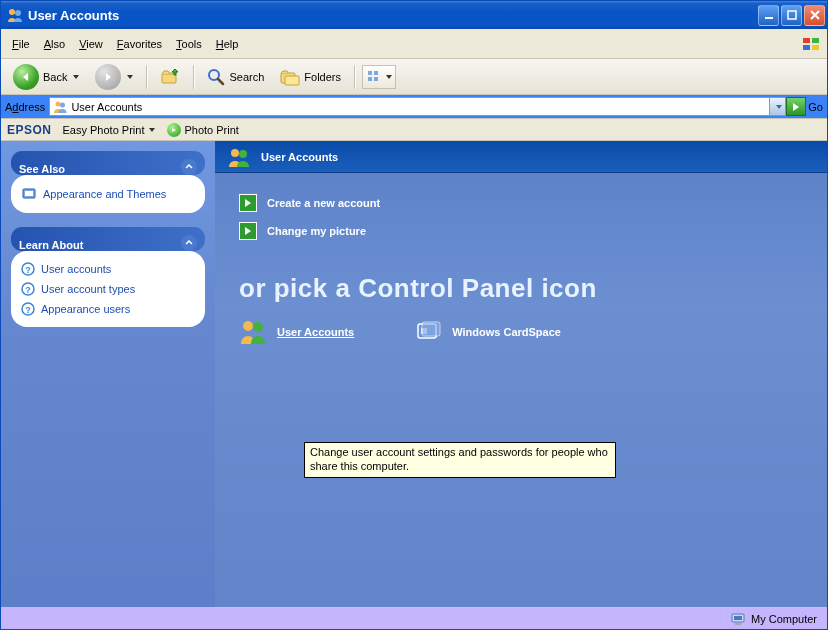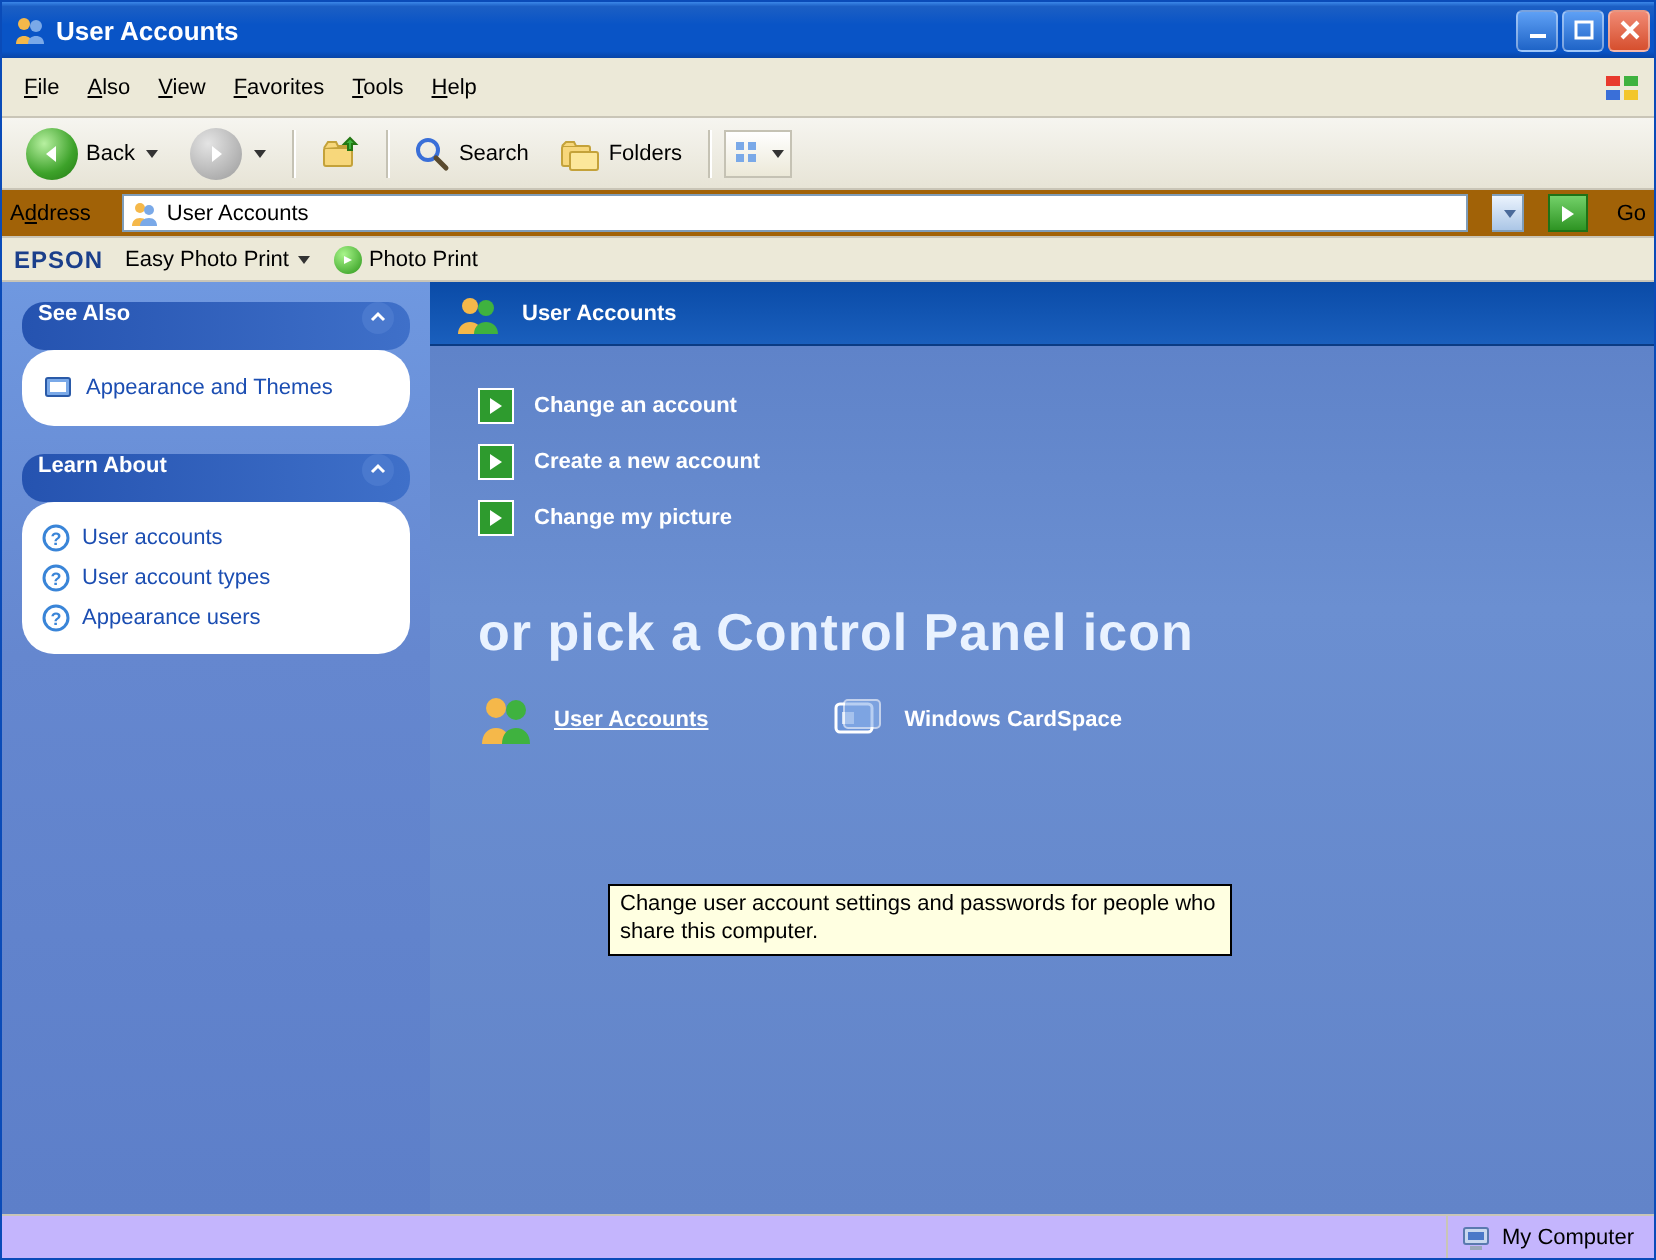--- a/index.html
+++ b/index.html
@@ -26,41 +26,41 @@
 .tb-btn { display:flex; align-items:center; gap:4px; padding:3px 5px; border:1px solid transparent; border-radius:3px; cursor:pointer; }
 .tb-sep { width:1px; height:24px; background:#c5c2b4; margin:0 3px; box-shadow:1px 0 0 #fff; }
 .nav-circle { width:26px; height:26px; border-radius:50%; display:flex; align-items:center; justify-content:center; }
 .nav-circle.back { background: radial-gradient(circle at 35% 30%, #b7f0a0, #3da22a 60%, #237713); }
 .nav-circle.fwd { background: radial-gradient(circle at 35% 30%, #e4e4e4, #b8b8b8 60%, #9a9a9a); }
 .nav-circle svg { width:14px; height:14px; }
 .dropdown-caret { width:0; height:0; border-left:3px solid transparent; border-right:3px solid transparent; border-top:4px solid #333; margin-left:2px; }
 .views-btn { width:34px; height:24px; border:1px solid #c5c2b4; background:linear-gradient(to bottom,#fff,#ece9d8); display:flex; align-items:center; justify-content:center; gap:3px; }
 
 
-.addressbar { height: 24px; background:#a16207; border-bottom:1px solid #c9c5b7; display:flex; align-items:center; padding:0 4px; font-size:11px; gap:12px; }
+.addressbar { height: 24px; background:#3b82f6; border-bottom:1px solid #c9c5b7; display:flex; align-items:center; padding:0 4px; font-size:11px; gap:0; }
 .addressbar .addr-label { margin-right:4px; }
 .addressbar .addr-field { flex:1; height:19px; border:1px solid #7f9db9; background:#fff; display:flex; align-items:center; padding:0 3px; gap:4px; }
 .addressbar .addr-field .addr-icon { width:14px; height:14px; }
 .addressbar .addr-drop { width:16px; height:19px; border:1px solid #7f9db9; border-left:none; background:linear-gradient(to bottom,#ebf3fd,#abc6e6); display:flex; align-items:center; justify-content:center; cursor:pointer;}
 .addressbar .go-btn { width:20px; height:19px; background: linear-gradient(to bottom,#73d169,#2e9423); border:1px solid #1e7216; display:flex; align-items:center; justify-content:center; cursor:pointer; }
 .addressbar .go-text { font-size:11px; margin-left:2px; }
 
 
 .epsonbar { height:22px; background:#ece9d8; border-bottom:1px solid #c9c5b7; display:flex; align-items:center; padding:0 6px; font-size:11px; gap:2px;}
 .epsonbar .epson-logo { color:#1b3f8b; font-weight:bold; letter-spacing:0.5px; font-family:Arial,sans-serif; font-size:12px; margin-right:4px;}
 .epsonbar .ep-btn { padding:2px 5px; display:flex; align-items:center; gap:3px; cursor:pointer; }
 .epsonbar .green-dot { width:14px; height:14px; border-radius:50%; background: radial-gradient(circle at 35% 30%, #a8f58a, #2a9618); display:flex;align-items:center;justify-content:center;}
 
 
 .content-row { flex:1; display:flex; min-height:0; }
 
 
 .sidebar { width:214px; background: linear-gradient(to bottom,#6f98e0 0%, #6587cf 40%, #5d7fc9 100%); padding:10px; overflow:auto; }
 .side-panel { margin-bottom:14px; border-radius:2px; overflow:hidden; }
-.side-panel .sp-header { height:24px; background: linear-gradient(to right,#2553b0,#3f70c9); color:#fff; font-size:11px; font-weight:bold; display:flex; align-items:flex-start; padding:0 8px; cursor:pointer;border-radius:11px; }
+.side-panel .sp-header { height:24px; background: linear-gradient(to right,#2553b0,#3f70c9); color:#fff; font-size:11px; font-weight:bold; display:flex; align-items:flex-end; padding:0 8px; cursor:pointer;border-radius:11px; }
 .side-panel .sp-header .chev { margin-left:auto; width:16px; height:16px; border-radius:50%; background:#4a79ce; display:flex; align-items:center; justify-content:center;}
 .side-panel .sp-body { background:#fff; padding:8px 10px;border-radius:16px; }
 .side-link { display:flex; align-items:center; gap:6px; font-size:11px; color:#1c4eb2; padding:3px 0; cursor:pointer; }
 .side-link .help-icon { width:14px; height:14px; }
 
 
 .mainpanel { flex:1; background: linear-gradient(to bottom,#5c80c7 0%, #6b8fd1 35%, #6284c9 100%); display:flex; flex-direction:column; position:relative; }
 .main-header { height:32px; background: linear-gradient(to bottom,#0a4ba7,#1a5fbd); display:flex; align-items:center; padding:0 12px; color:#fff; font-size:11px; font-weight:bold; gap:10px; border-bottom:1px solid #0a3b84;}
 .main-body { flex:1; padding: 16px 24px; color:#fff; position:relative; }
 .big-heading { font-size:26px; font-weight:bold; color:#e9f2ff; margin: 6px 0 14px 0; font-family:"Franklin Gothic Medium",Arial,sans-serif; letter-spacing:0.5px;}
@@ -314,28 +314,20 @@
         <span>User Accounts</span>
       </div>
       <div class="main-body">
 
         <div class="task-link">
           <span class="task-arrow">
               <svg width="12" height="12" viewBox="0 0 12 12">
                 <path d="M3 2l6 4-6 4z" fill="#fff"></path>
               </svg>
             </span>
-          <span>Change an account</span>
-        </div>
-        <div class="task-link">
-          <span class="task-arrow">
-              <svg width="12" height="12" viewBox="0 0 12 12">
-                <path d="M3 2l6 4-6 4z" fill="#fff"></path>
-              </svg>
-            </span>
           <span>Create a new account</span>
         </div>
         <div class="task-link">
           <span class="task-arrow">
               <svg width="12" height="12" viewBox="0 0 12 12">
                 <path d="M3 2l6 4-6 4z" fill="#fff"></path>
               </svg>
             </span>
           <span>Change my picture</span>
         </div>

